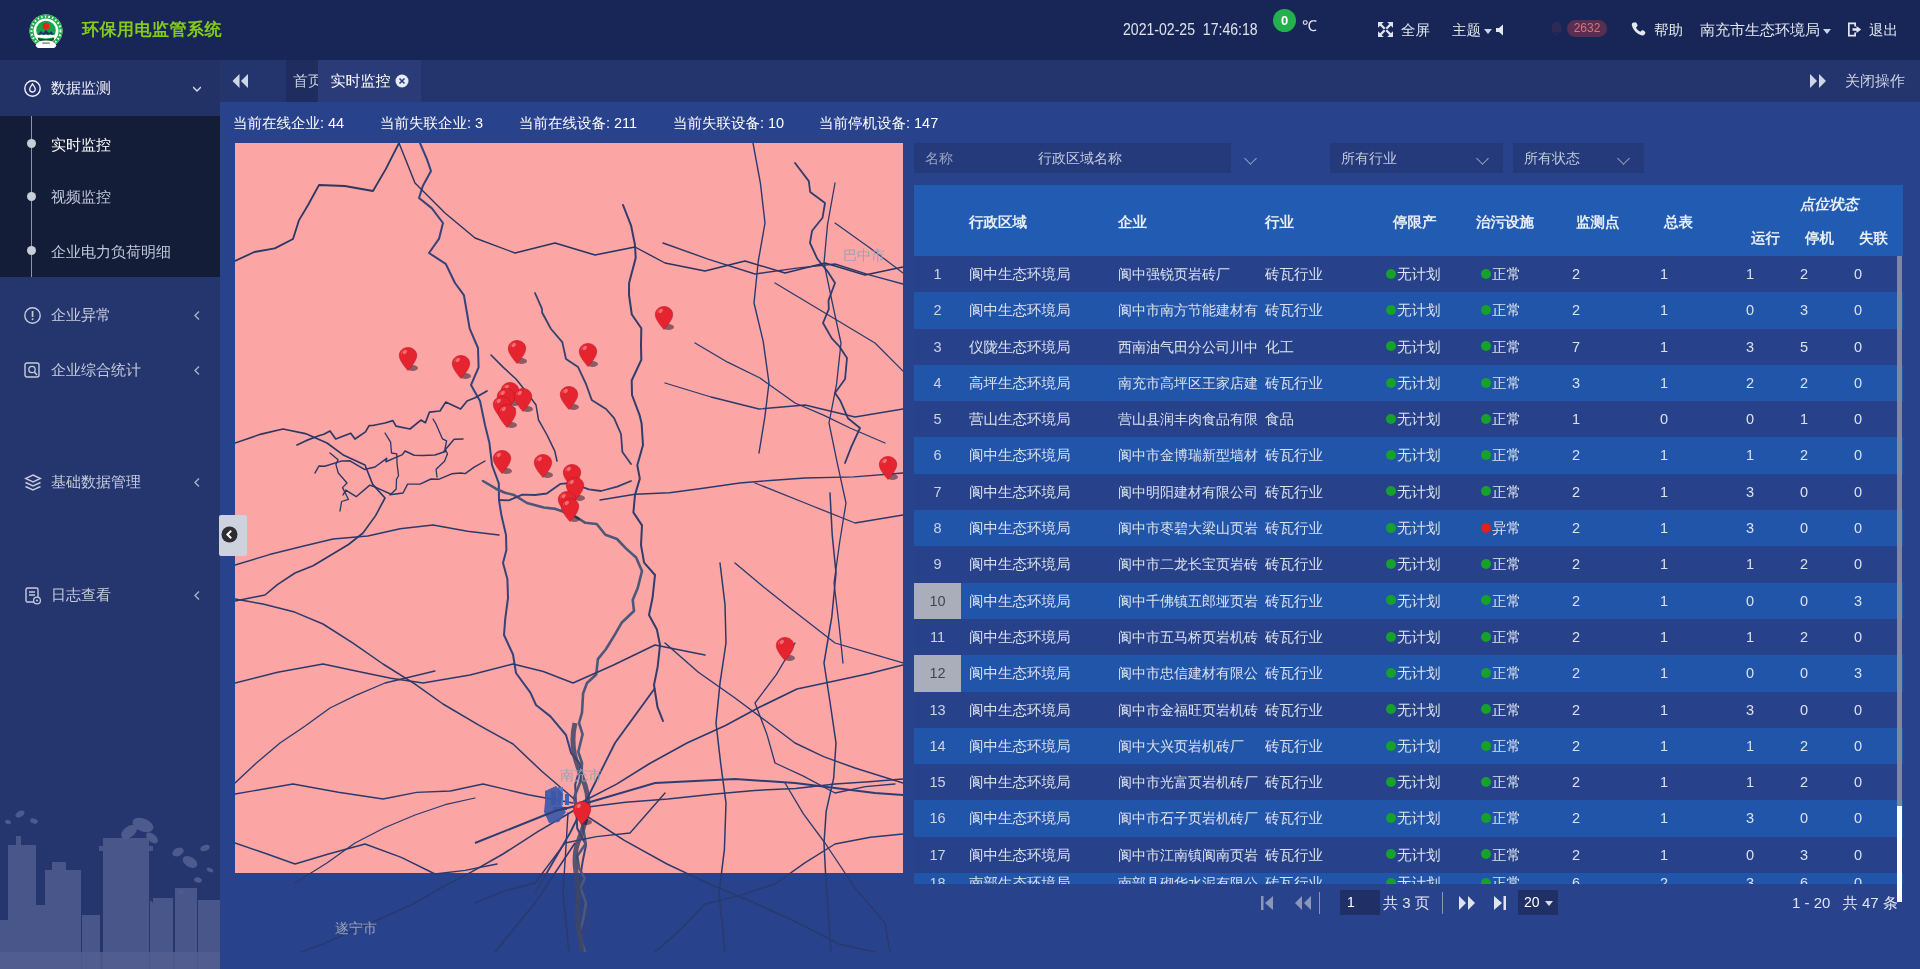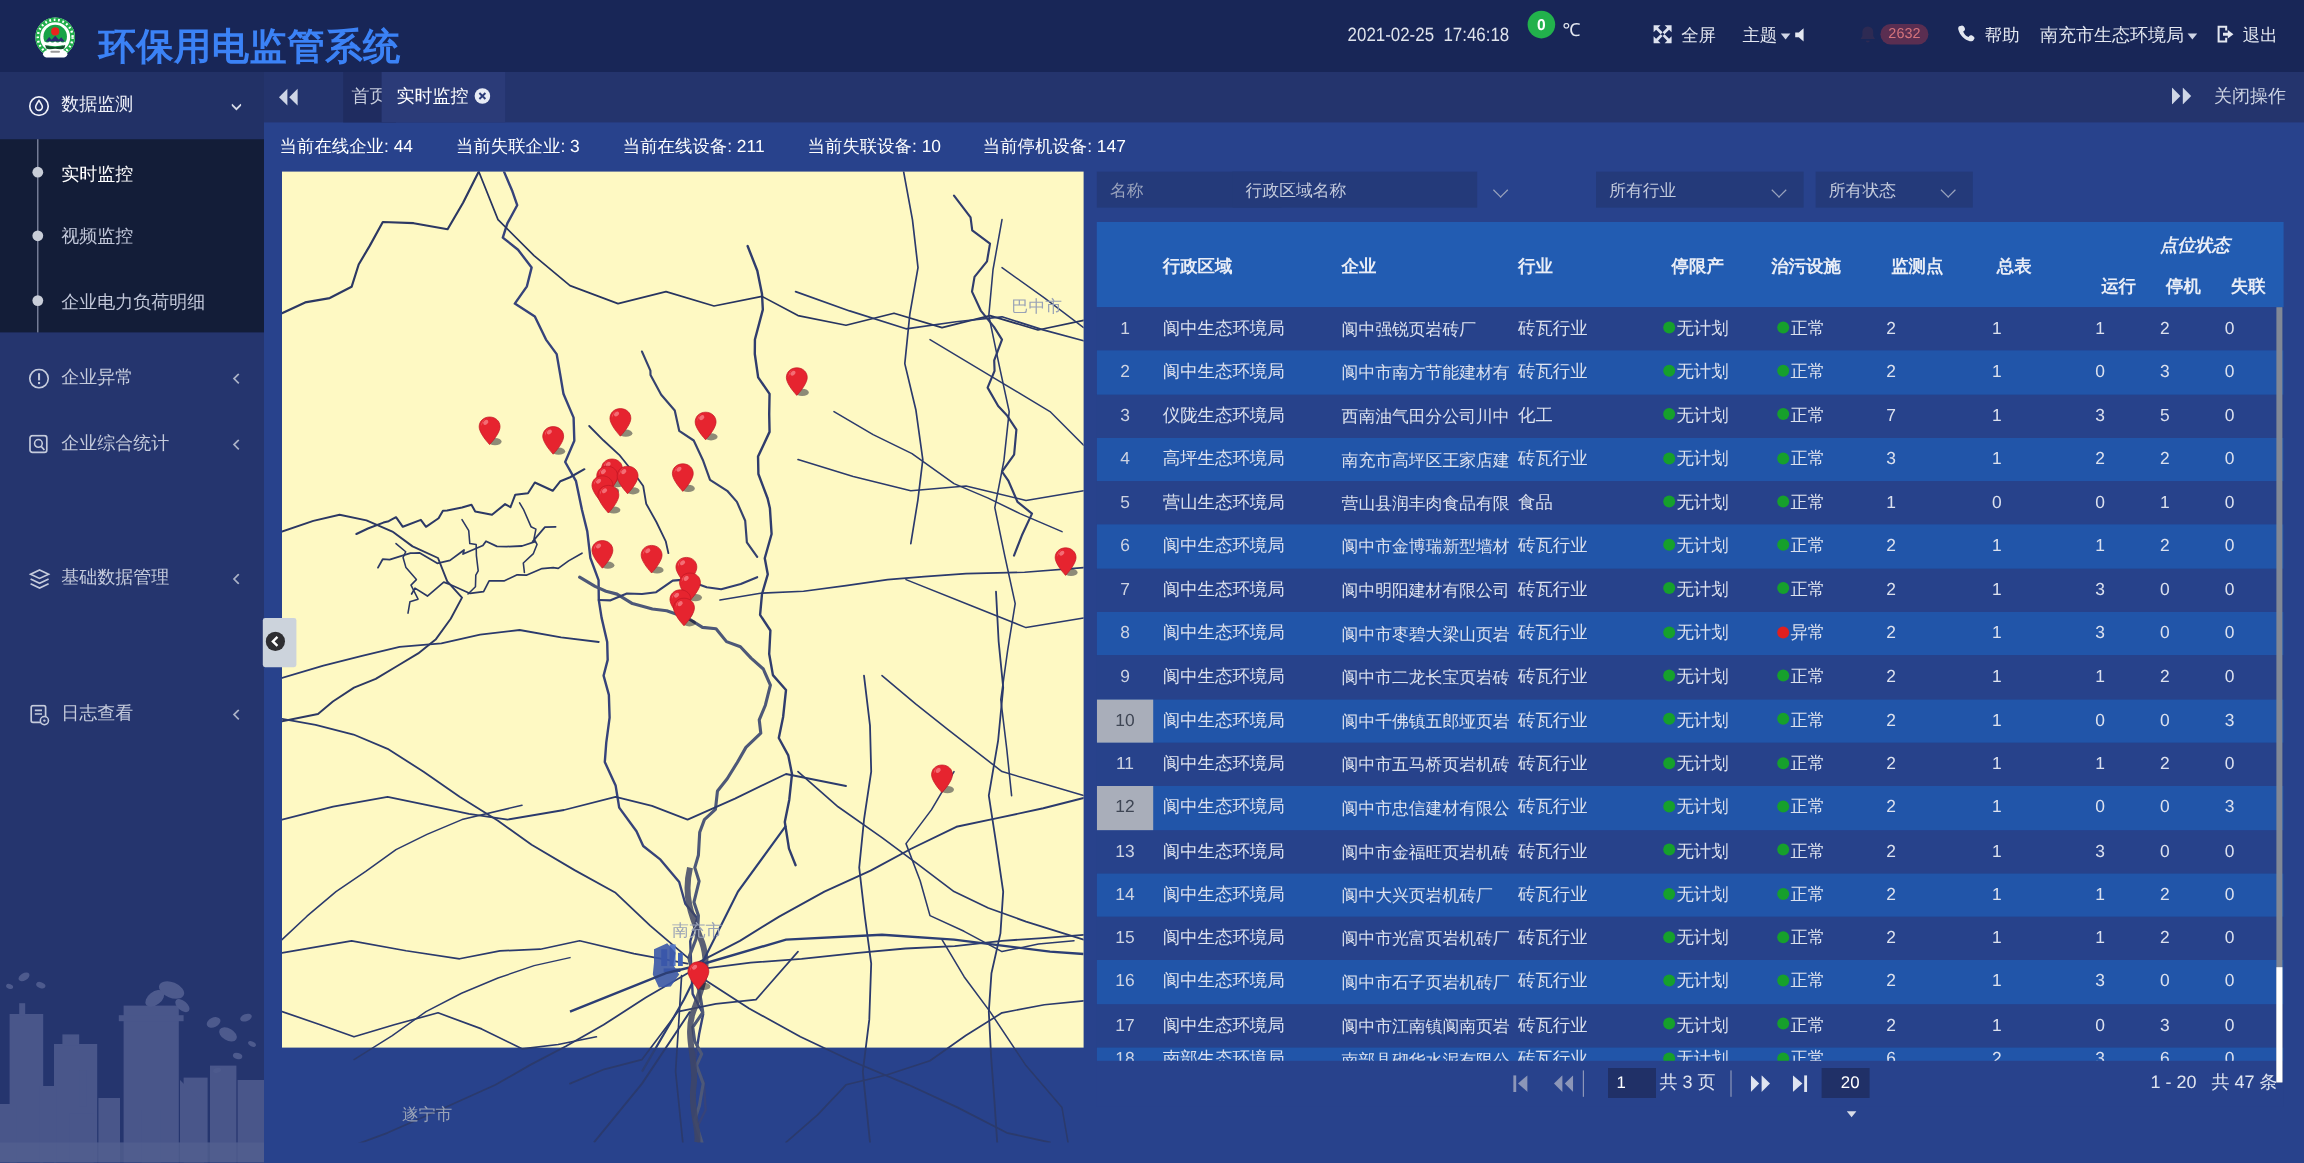--- a/index.html
+++ b/index.html
@@ -1,21 +1,21 @@
 <!DOCTYPE html>
 <html><head>
 <meta charset="utf-8">
 <style>
 *{margin:0;padding:0;box-sizing:border-box;}
 html,body{width:1920px;height:969px;overflow:hidden;background:#28428c;font-family:"Liberation Sans",sans-serif;}
 .abs{position:absolute;}
 #page{position:relative;width:1920px;height:969px;}
 
 #header{position:absolute;left:0;top:0;width:1920px;height:60px;background:#182657;}
-#title{position:absolute;left:82px;top:18px;font-size:31px;font-weight:bold;color:#3b82f6;letter-spacing:0.5px;font-family:Liberation Serif, serif;}
+#title{position:absolute;left:82px;top:18px;font-size:17px;font-weight:bold;color:#84cc16;letter-spacing:0.5px;font-family:Liberation Serif, serif;}
 .hitem{position:absolute;top:0;height:60px;line-height:60px;color:#e3e7f0;font-size:14.5px;white-space:nowrap;}
 #datetime{left:1123px;font-size:16px;color:#dfe3ec;transform:scaleX(0.88);transform-origin:0 50%;}
 #tempcircle{position:absolute;left:1273px;top:9px;width:23px;height:23px;border-radius:50%;background:#22b14c;color:#fff;font-size:13px;font-weight:bold;text-align:center;line-height:23px;}
 #tempunit{left:1302px;line-height:52px;}
 #fullscreen{left:1377px;}
 #theme{left:1452px;}
 #mute{left:1494px;}
 #badge{position:absolute;left:1567px;top:20px;width:40px;height:17px;border-radius:9px;background:rgba(190,60,72,.4);color:#d4737c;font-size:12px;text-align:center;line-height:17px;}
 #help{left:1631px;}
 #org{left:1700px;}
@@ -34,21 +34,21 @@
 .mitem .txt{position:absolute;left:51px;top:0;height:56px;line-height:56px;font-size:15px;}
 .micon{position:absolute;left:24px;top:20px;}
 .chev{position:absolute;left:193px;top:24px;width:8px;height:9px;}
 #submenu{position:absolute;left:0;top:56px;width:220px;height:161px;background:#131d38;}
 #vline{position:absolute;left:31px;top:0;width:1px;height:161px;background:#8d94ad;}
 .sdot{position:absolute;left:27px;width:9px;height:9px;border-radius:50%;background:#c8cdd8;}
 .sitem{position:absolute;left:51px;font-size:15px;color:#c2c8da;white-space:nowrap;}
 
 .stat{position:absolute;top:104px;height:38px;line-height:38px;color:#fff;font-size:14.5px;white-space:nowrap;}
 
-#map{position:absolute;left:235px;top:143px;width:668px;height:730px;background:#fef9c3;}
+#map{position:absolute;left:235px;top:143px;width:668px;height:730px;background:#fca5a5;}
 #collapser{position:absolute;left:219px;top:515px;width:28px;height:41px;background:#ccd3dc;border-radius:2px;}
 
 .filter{position:absolute;top:143px;height:30px;background:#243a7a;color:#c3cadc;font-size:14px;line-height:30px;padding-left:11px;}
 .filter .fchev{position:absolute;top:11px;width:9px;height:9px;border-right:1.5px solid #9aa3bd;border-bottom:1.5px solid #9aa3bd;transform:rotate(45deg);}
 
 #tablewrap{position:absolute;left:914px;top:185px;width:989px;height:737px;}
 #thead{position:absolute;left:0;top:0;width:989px;height:71px;background:#225cb2;color:#e9edf6;font-size:14.5px;font-weight:bold;}
 .th{position:absolute;white-space:nowrap;}
 #tbody{position:absolute;left:0;top:71px;width:989px;height:631px;overflow:hidden;}
 .row{position:relative;width:989px;height:36.3px;color:#dce1ee;font-size:14.5px;}
@@ -719,19 +719,19 @@
           <path d="M0 0 v14 L7 7 Z"></path>
           <path d="M9 0 v14 L16 7 Z"></path>
         </g>
       </svg>
     <svg class="abs" style="left:580px;top:12px" width="12" height="14" viewBox="0 0 12 14">
         <g fill="#dfe4f0">
           <path d="M0 0 v14 L8 7 Z"></path>
           <rect x="9.5" y="0" width="2.5" height="14"></rect>
         </g>
       </svg>
-    <div class="abs" style="left:604px;top:6px;width:40px;height:25px;background:#203067;color:#fff;font-size:14px;line-height:25px;padding-left:16px;">20<span style="display:inline-block;margin-left:5px;width:0;height:0;border-left:4px solid transparent;border-right:4px solid transparent;border-top:5px solid #d8dce8;vertical-align:1px;"></span></div>
+    <div class="abs" style="left:604px;top:6px;width:40px;height:25px;background:#203067;color:#fff;font-size:14px;line-height:25px;padding-left:6px;">20<span style="display:inline-block;margin-left:5px;width:0;height:0;border-left:4px solid transparent;border-right:4px solid transparent;border-top:5px solid #d8dce8;vertical-align:1px;"></span></div>
     <div class="abs" style="left:878px;top:0;height:38px;line-height:38px;font-size:15px;color:#dfe4f0;">1 - 20&nbsp;&nbsp;&nbsp;共 47 条</div>
   </div>
 
   <div id="sbtrack"></div>
   <div id="sbthumb"></div>
 </div>
 
 </body></html>

